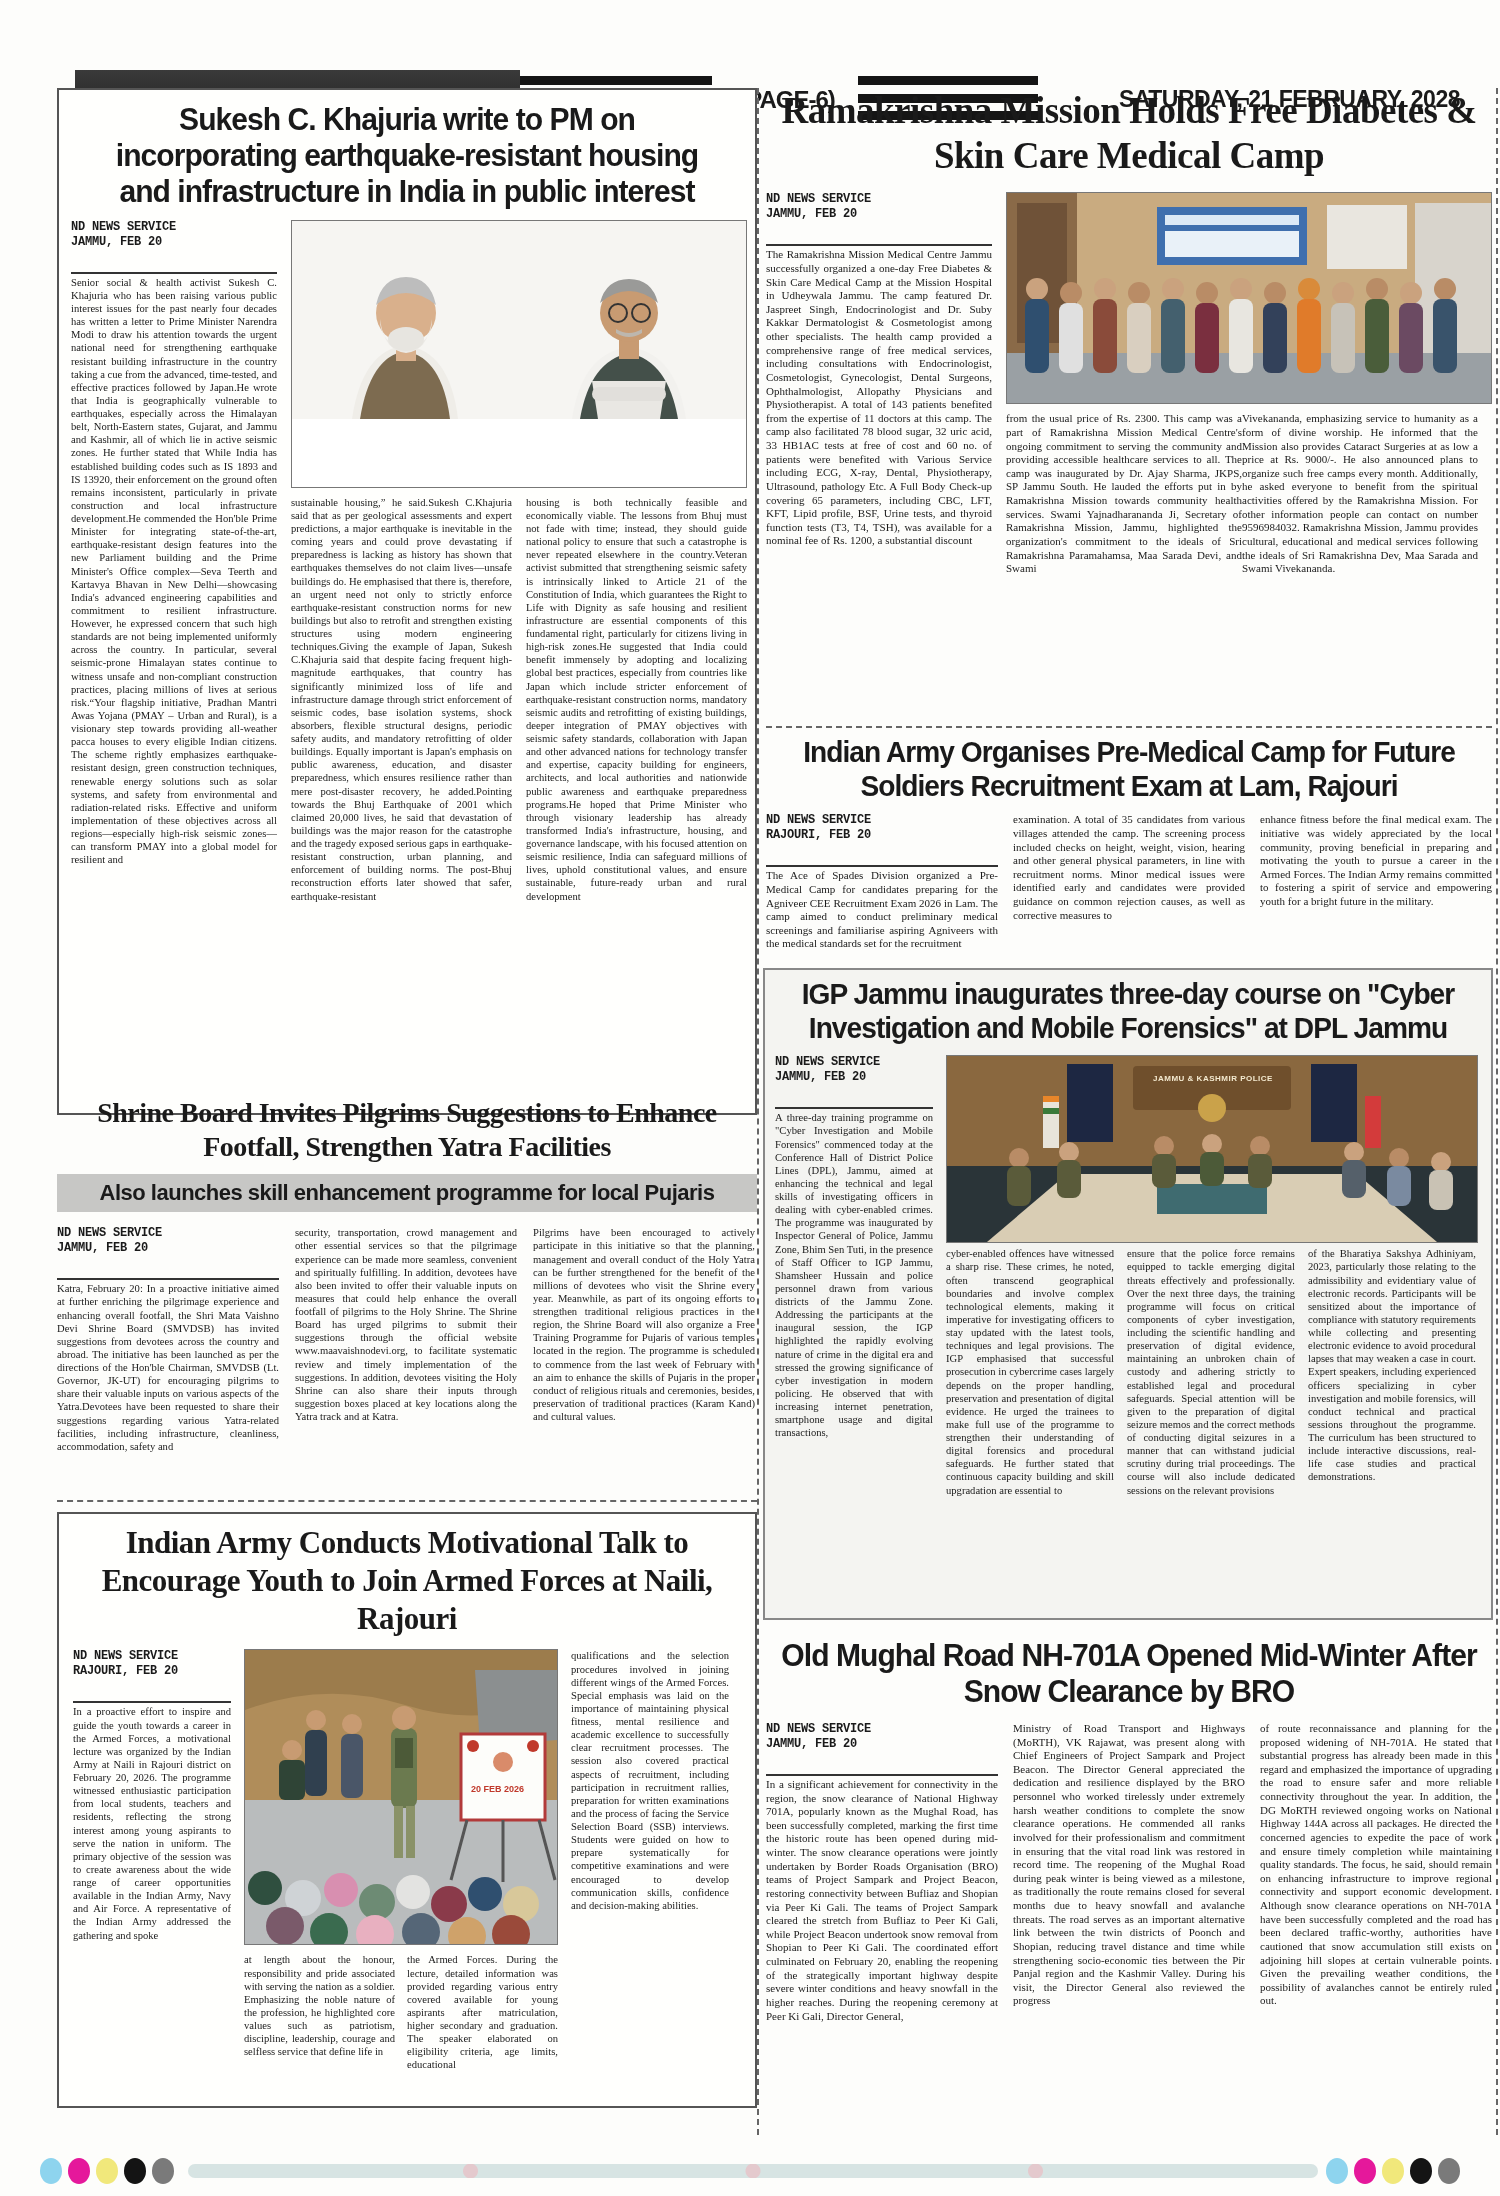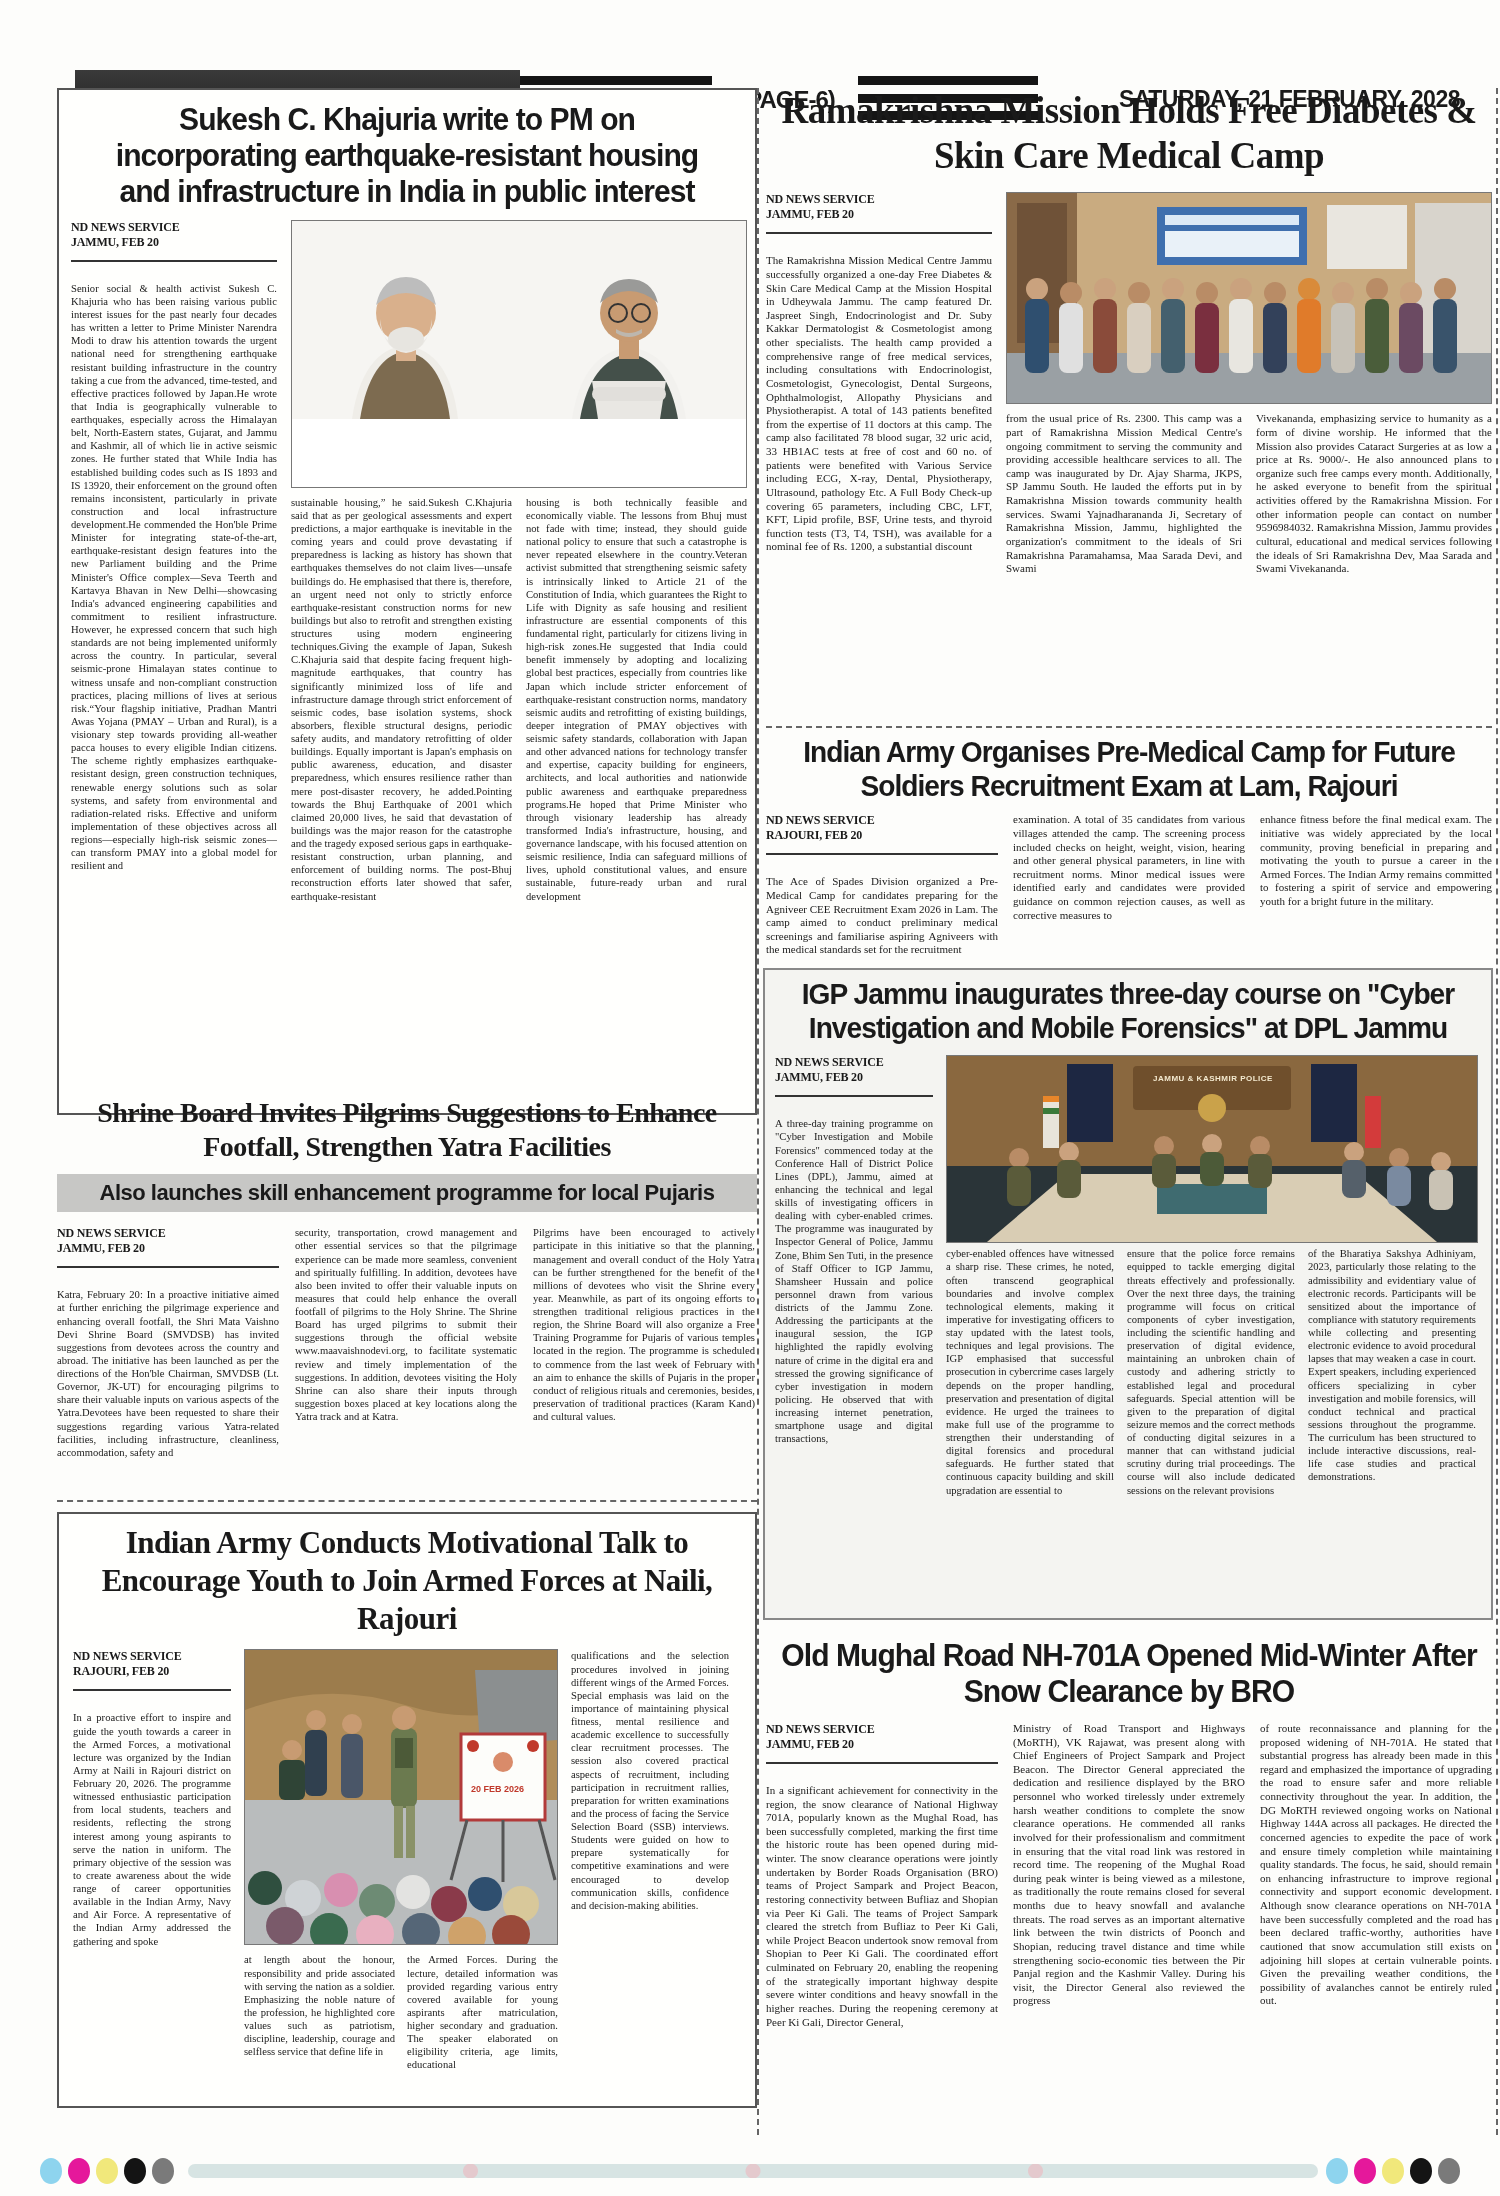--- a/index.html
+++ b/index.html
@@ -11,22 +11,22 @@
             color:#fff;font-family:"Liberation Sans",sans-serif;font-weight:bold;font-size:22px;
             display:flex;align-items:center;padding-left:12px;box-sizing:border-box;letter-spacing:-.5px;}
   .rulegrp{height:44px;display:flex;flex-direction:column;justify-content:space-between;}
   .rulegrp div{height:9px;background:#151515;}
   #pagelabel{font-family:"Liberation Sans",sans-serif;font-weight:bold;font-size:24px;letter-spacing:-1px;}
   #pagedate{font-family:"Liberation Sans",sans-serif;font-weight:bold;font-size:23px;letter-spacing:-.5px;}
   
   .hl-sans{font-family:"Liberation Sans",sans-serif;font-weight:800;text-align:center;
            letter-spacing:-1px;line-height:1.16;transform:scaleX(.97);transform-origin:center;}
   .hl-serif{font-family:"Liberation Serif",serif;font-weight:bold;text-align:center;line-height:1.22;}
-  .byline{font-family:Liberation Serif, serif;font-weight:bold;font-size:12px;line-height:1.25;
-          border-bottom:2px solid #333;padding-bottom:10px;margin-bottom:20px;letter-spacing:-.2px;}
+  .byline{font-family:Liberation Mono, monospace;font-weight:bold;font-size:12px;line-height:1.25;
+          border-bottom:2px solid #333;padding-bottom:22px;margin-bottom:2px;letter-spacing:-.2px;}
   .coltxt{font-size:10.6px;line-height:1.24;text-align:justify;overflow:hidden;}
   .boxed{border:2px solid #555;background:#fffffd;box-sizing:border-box;}
   .dashv{border-left:2px dashed #666;}
   .dashh{border-top:2px dashed #666;}
   .photo-frame{border:1px solid #777;background:#fff;box-sizing:border-box;overflow:hidden;position:relative;}
   .cap-name{font-family:"Liberation Serif",serif;font-weight:bold;font-size:16px;text-align:center;line-height:1.3;}
   .subhead-band{background:#c7c7c5;font-family:"Liberation Sans",sans-serif;font-weight:bold;
                 text-align:center;letter-spacing:-.5px;}
   .flexrow{display:flex;}
   .overlay-txt{position:absolute;font-family:"Liberation Sans",sans-serif;}
@@ -266,21 +266,21 @@
                   <circle cx="12" cy="8" r="11" fill="#caa27e"></circle>
                   <rect y="18" width="24" height="70" rx="8" fill="#6b4a62"></rect>
                 </g>
               <g transform="translate(426,88)">
                   <circle cx="12" cy="8" r="11" fill="#b98c66"></circle>
                   <rect y="18" width="24" height="74" rx="8" fill="#39536b"></rect>
                 </g>
             </g>
           </svg>
         </div>
-        <div class="flexrow" style="gap:14px;margin-top:8px;align-items:center;">
+        <div class="flexrow" style="margin-top:8px;align-items:center;">
           <div class="coltxt" style="width:236px;height:258px;font-size:11px;">from the usual price of Rs. 2300. This camp was a part of Ramakrishna Mission Medical Centre's ongoing commitment to serving the community and providing accessible healthcare services to all. The camp was inaugurated by Dr. Ajay Sharma, JKPS, SP Jammu South. He lauded the efforts put in by Ramakrishna Mission towards community health services. Swami Yajnadharananda Ji, Secretary of Ramakrishna Mission, Jammu, highlighted the organization's commitment to the ideals of Sri Ramakrishna Paramahamsa, Maa Sarada Devi, and Swami</div>
           <div class="coltxt" style="width:236px;height:258px;font-size:11px;">Vivekananda, emphasizing service to humanity as a form of divine worship. He informed that the Mission also provides Cataract Surgeries at as low a price at Rs. 9000/-. He also announced plans to organize such free camps every month. Additionally, he asked everyone to benefit from the spiritual activities offered by the Ramakrishna Mission. For other information people can contact on number 9596984032. Ramakrishna Mission, Jammu provides cultural, educational and medical services following the ideals of Sri Ramakrishna Dev, Maa Sarada and Swami Vivekananda.</div>
         </div>
       </div>
     </div>
   </div>
 
   <div class="abs dashh" style="left:766px;top:726px;width:726px;"></div>
 
   <div class="abs" style="left:766px;top:736px;width:726px;">

